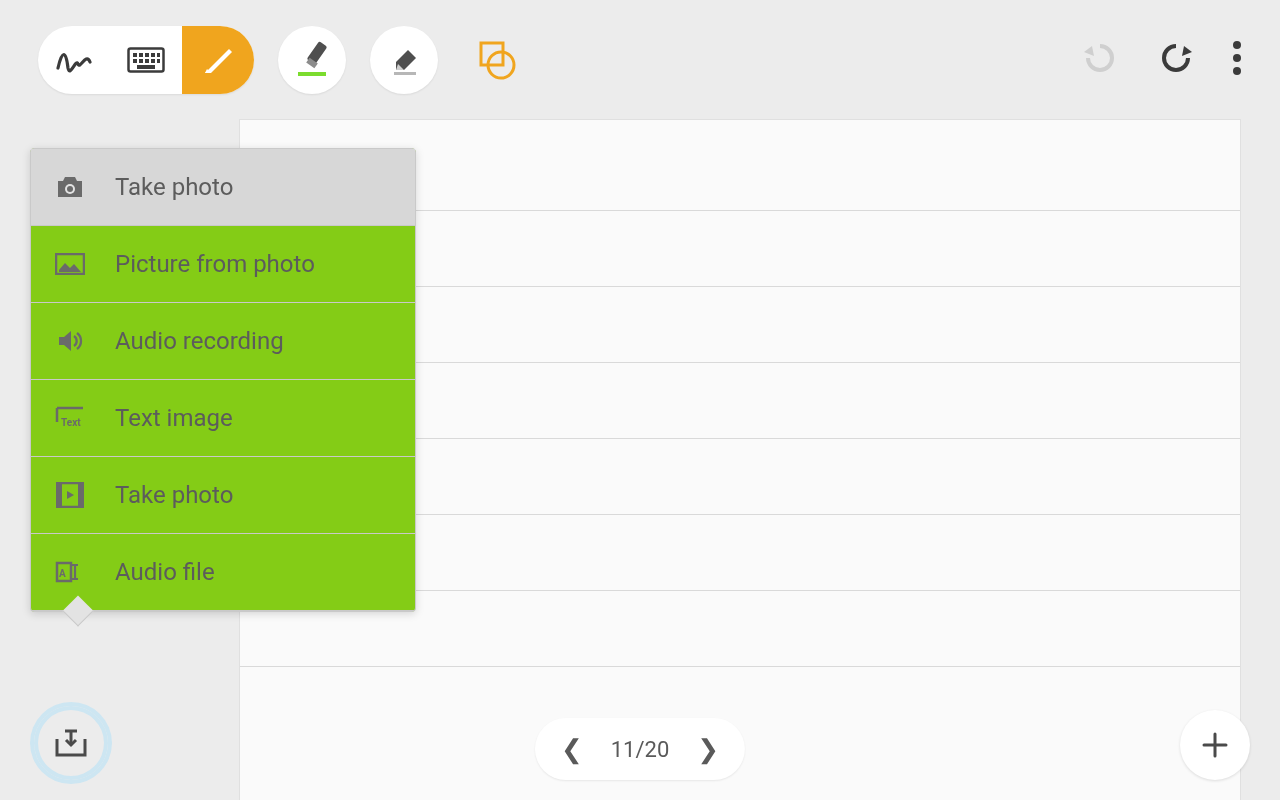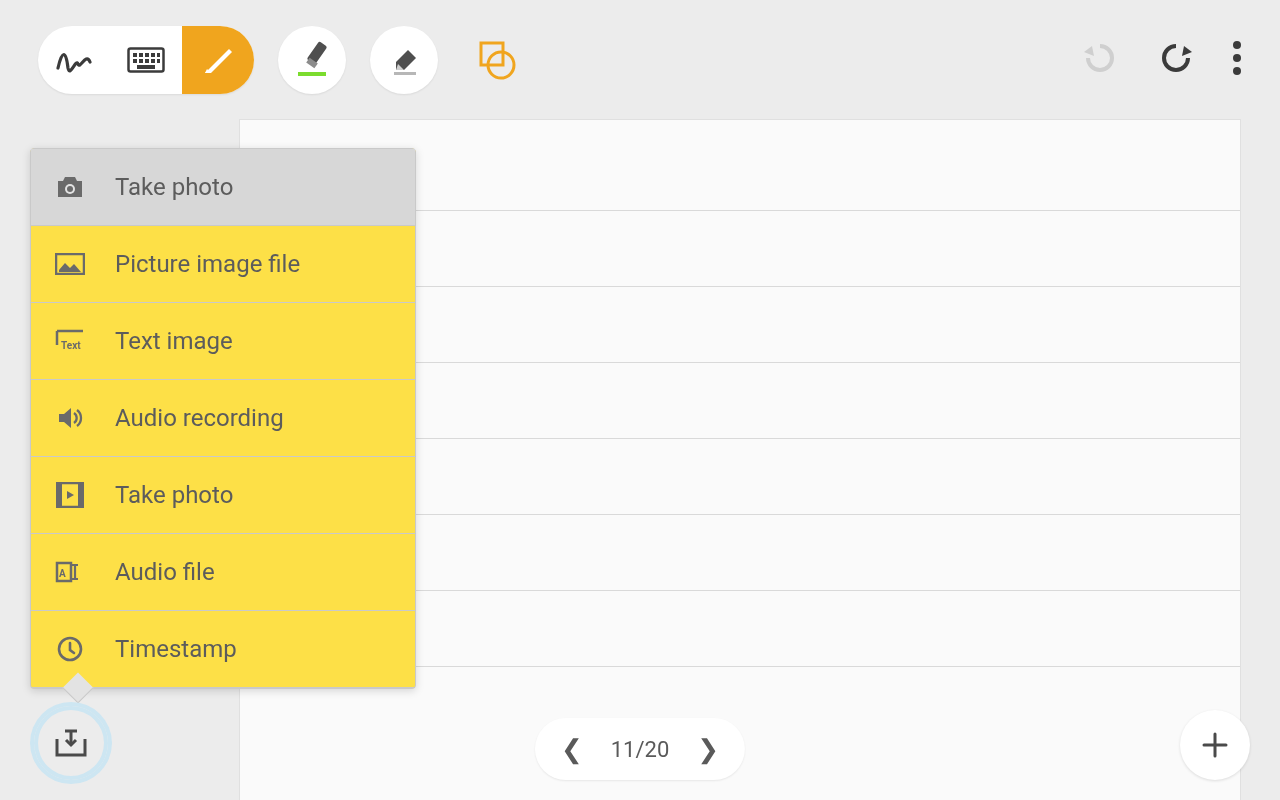--- a/index.html
+++ b/index.html
@@ -38,21 +38,21 @@
     position:absolute; left:240px; top:120px; right:40px; bottom:0;
     background:#fafafa; box-shadow: 0 0 0 1px rgba(0,0,0,.05);
   }
   .paper .line {
     position:absolute; left:0; right:0; height:1px; background:#d9d9d9;
   }
 
   
   .popup {
     position:absolute; left:30px; top:148px; width:386px;
-    background:#fde047; border:1px solid #c9c9c9; border-radius:4px;
+    background:#84cc16; border:1px solid #c9c9c9; border-radius:4px;
     box-shadow:0 2px 8px rgba(0,0,0,.15);
   }
   .popup-item {
     height:77px; display:flex; align-items:center; padding:0 22px;
     border-bottom:1px solid #c9c9c9; cursor:pointer; gap:28px;
   }
   .popup-item:last-child { border-bottom:none; }
   .popup-item .lbl { font-size:24px; color:#5c5c5c; }
   .popup-item .mi { width:34px; display:flex; justify-content:center; }
   .popup-tail {
@@ -185,40 +185,40 @@
     </span>
     <span class="lbl">Take photo</span>
   </div>
   <div class="popup-item">
     <span class="mi">
       <svg width="30" height="22" viewBox="0 0 30 22">
           <rect x="1" y="1" width="28" height="20" fill="none" stroke="#6a6a6a" stroke-width="2.5"></rect>
           <path d="M4 17l6-7 5 5 4-4 7 8H4Z" fill="#6a6a6a"></path>
         </svg>
     </span>
-    <span class="lbl">Picture image file</span>
+    <span class="lbl">Picture from photo</span>
+  </div>
+  <div class="popup-item">
+    <span class="mi">
+      <svg width="30" height="26" viewBox="0 0 30 26">
+          <path d="M4 9v8h5l7 6V3l-7 6Z" fill="#6a6a6a"></path>
+          <path d="M19 8a6 6 0 010 10M22 5a10 10 0 010 16" fill="none" stroke="#6a6a6a" stroke-width="2.3"></path>
+        </svg>
+    </span>
+    <span class="lbl">Audio recording</span>
   </div>
   <div class="popup-item">
     <span class="mi">
       <svg width="30" height="24" viewBox="0 0 30 24">
           <path d="M2 2h26" stroke="#6a6a6a" stroke-width="2.5"></path>
           <path d="M2 2v14" stroke="#6a6a6a" stroke-width="2.5"></path>
           <text x="6" y="20" font-size="10" fill="#6a6a6a" font-weight="bold">Text</text>
         </svg>
     </span>
     <span class="lbl">Text image</span>
-  </div>
-  <div class="popup-item">
-    <span class="mi">
-      <svg width="30" height="26" viewBox="0 0 30 26">
-          <path d="M4 9v8h5l7 6V3l-7 6Z" fill="#6a6a6a"></path>
-          <path d="M19 8a6 6 0 010 10M22 5a10 10 0 010 16" fill="none" stroke="#6a6a6a" stroke-width="2.3"></path>
-        </svg>
-    </span>
-    <span class="lbl">Audio recording</span>
   </div>
   <div class="popup-item">
     <span class="mi">
       <svg width="28" height="26" viewBox="0 0 28 26">
           <rect x="1" y="1" width="26" height="24" fill="none" stroke="#6a6a6a" stroke-width="2.5"></rect>
           <rect x="1" y="1" width="5" height="24" fill="#6a6a6a"></rect>
           <rect x="22" y="1" width="5" height="24" fill="#6a6a6a"></rect>
           <path d="M11 9l7 4-7 4Z" fill="#6a6a6a"></path>
         </svg>
     </span>
@@ -226,29 +226,20 @@
   </div>
   <div class="popup-item">
     <span class="mi">
       <svg width="30" height="26" viewBox="0 0 30 26">
           <rect x="2" y="4" width="14" height="18" fill="none" stroke="#6a6a6a" stroke-width="2.5"></rect>
           <text x="4" y="18" font-size="10" fill="#6a6a6a" font-weight="bold">A</text>
           <path d="M20 6v14M17 6h6M17 20h6" stroke="#6a6a6a" stroke-width="2.2"></path>
         </svg>
     </span>
     <span class="lbl">Audio file</span>
-  </div>
-  <div class="popup-item">
-    <span class="mi">
-      <svg width="28" height="28" viewBox="0 0 28 28">
-          <circle cx="14" cy="14" r="11" fill="none" stroke="#6a6a6a" stroke-width="2.6"></circle>
-          <path d="M14 8v7l4 3" fill="none" stroke="#6a6a6a" stroke-width="2.6" stroke-linecap="round"></path>
-        </svg>
-    </span>
-    <span class="lbl">Timestamp</span>
   </div>
   <div class="popup-tail"></div>
 </div>
 
 <div class="insert-btn">
   <svg width="36" height="32" viewBox="0 0 36 32">
     <path d="M4 12v16h28V12" fill="none" stroke="#4a4a4a" stroke-width="3"></path>
     <path d="M12 4h12" stroke="#4a4a4a" stroke-width="3"></path>
     <path d="M18 4v14" stroke="#4a4a4a" stroke-width="3"></path>
     <path d="M13 13l5 5 5-5" fill="none" stroke="#4a4a4a" stroke-width="3"></path>

